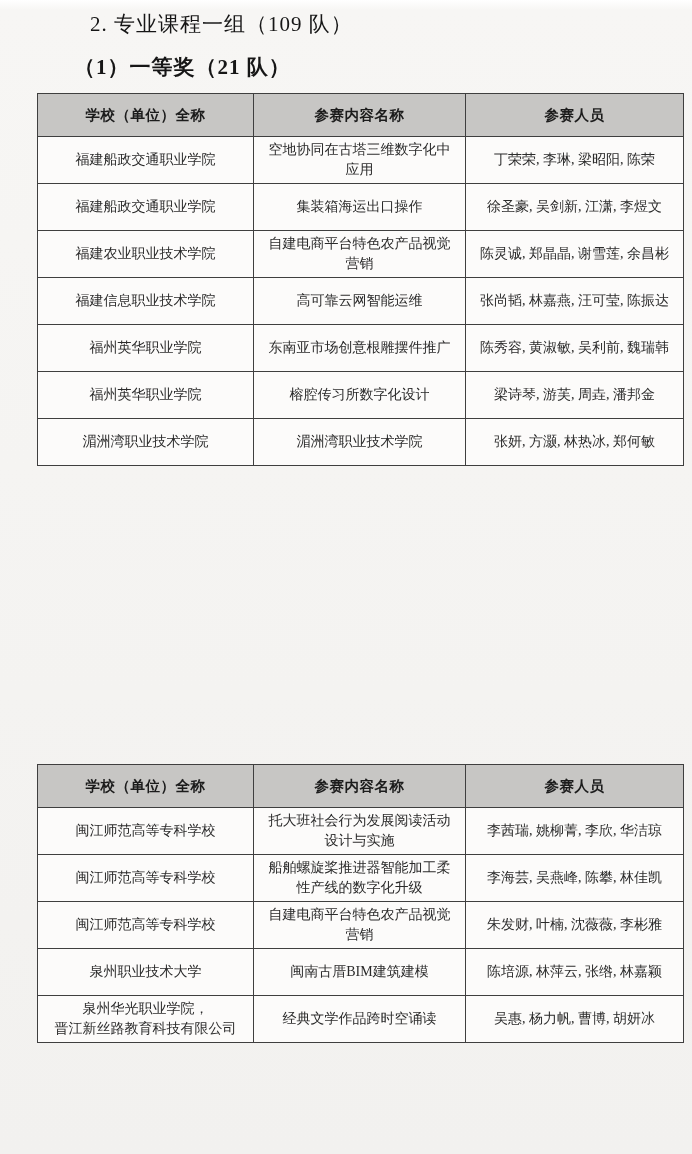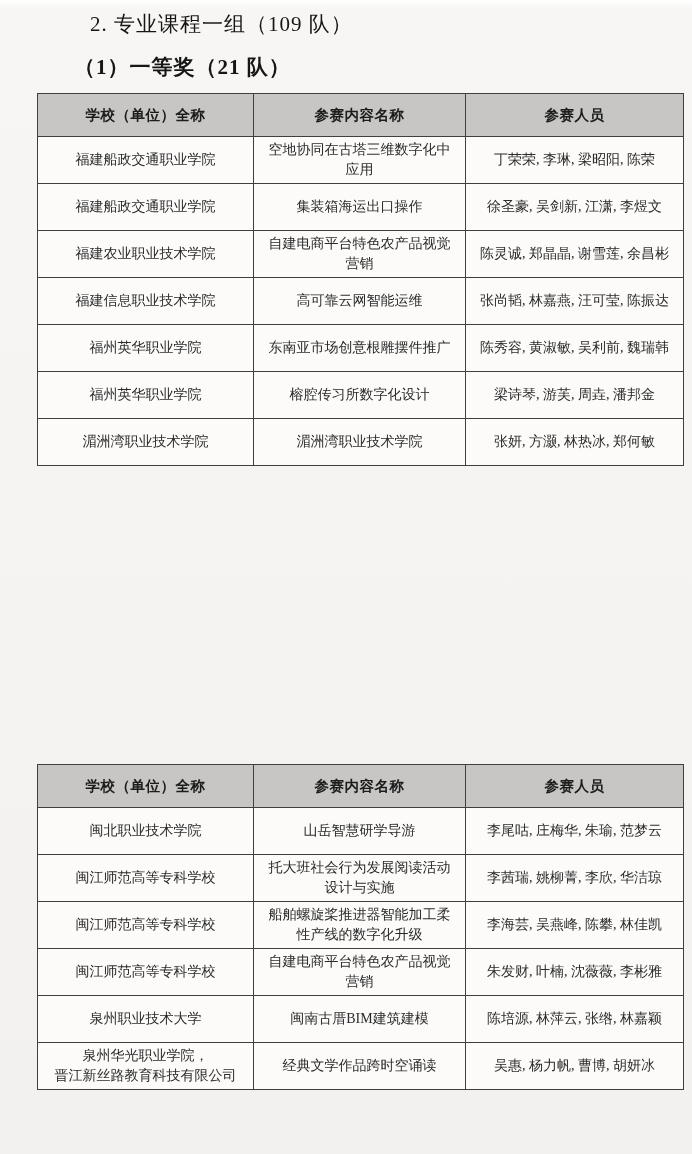--- a/index.html
+++ b/index.html
@@ -140,25 +140,20 @@
     </colgroup>
     <thead>
       <tr>
         <th>学校（单位）全称</th>
         <th>参赛内容名称</th>
         <th>参赛人员</th>
       </tr>
     </thead>
     <tbody>
         <tr>
-          <td>闽北职业技术学院</td>
-          <td>山岳智慧研学导游</td>
-          <td>李尾咕, 庄梅华, 朱瑜, 范梦云</td>
-        </tr>
-        <tr>
           <td>闽江师范高等专科学校</td>
           <td>托大班社会行为发展阅读活动设计与实施</td>
           <td>李茜瑞, 姚柳菁, 李欣, 华洁琼</td>
         </tr>
         <tr>
           <td>闽江师范高等专科学校</td>
           <td>船舶螺旋桨推进器智能加工柔性产线的数字化升级</td>
           <td>李海芸, 吴燕峰, 陈攀, 林佳凯</td>
         </tr>
         <tr>

